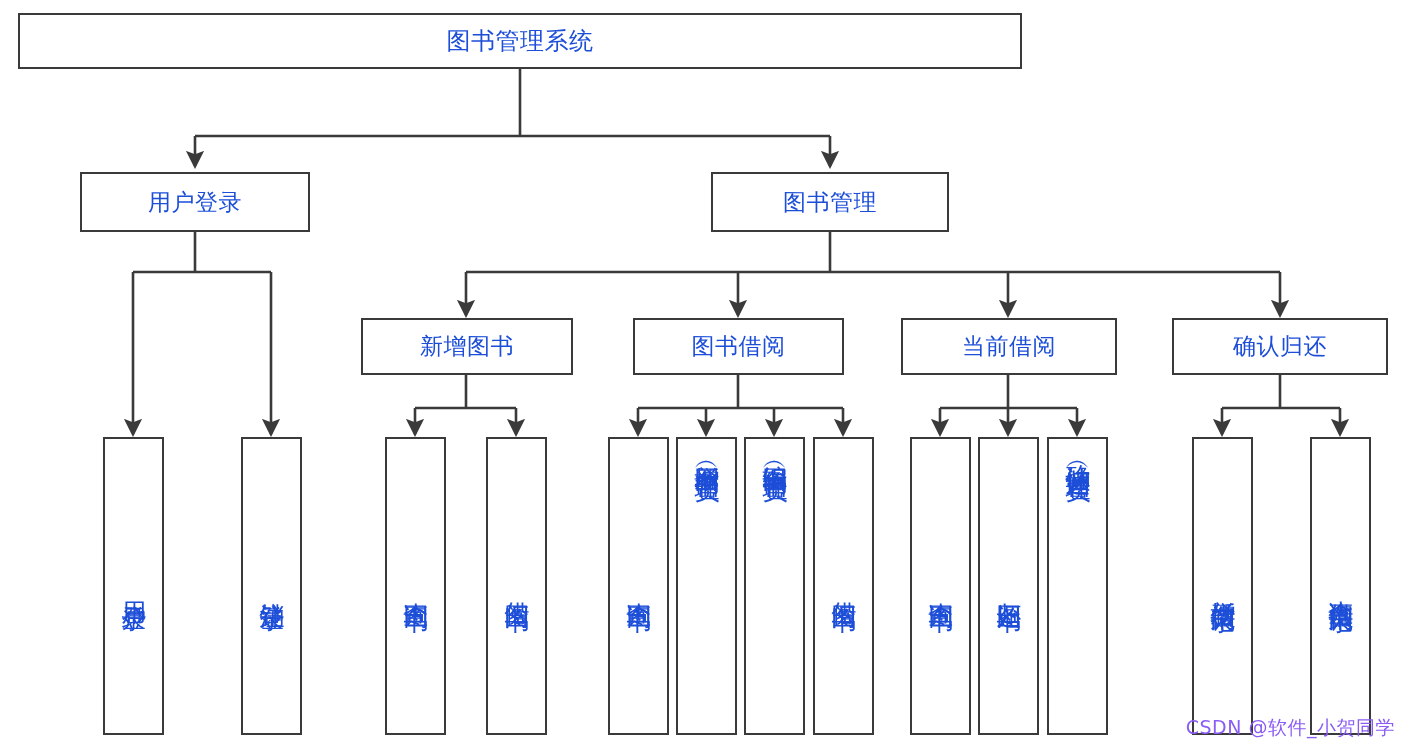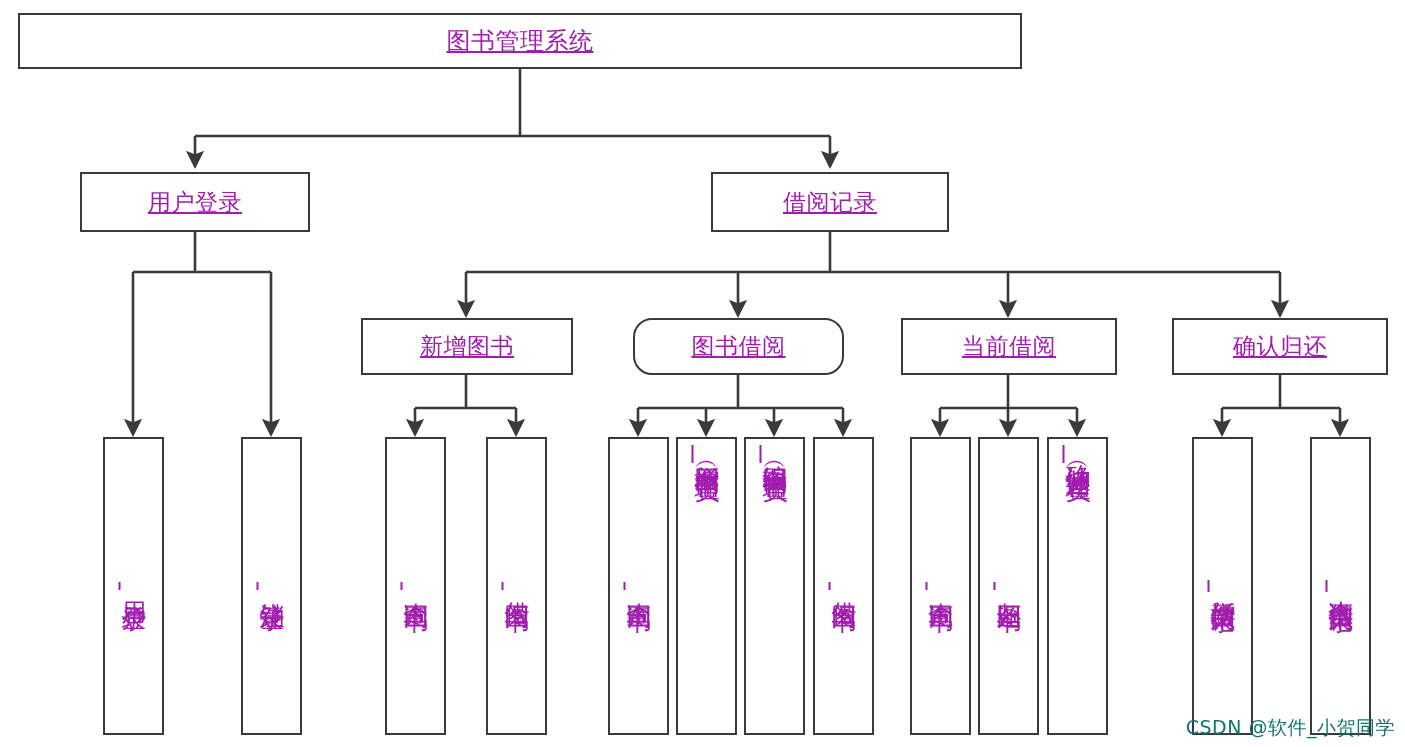--- a/index.html
+++ b/index.html
@@ -27,22 +27,21 @@
   }
   
   .node {
     position: absolute;
     box-sizing: border-box;
     border: 2.5px solid #3a3a3a;
     background: #ffffff;
     display: flex;
     align-items: center;
     justify-content: center;
-    color: #a21caf;
-    text-decoration: underline;
+    color: #1d4ed8;
   }
   .node .label {
     display: block;
     text-align: center;
     line-height: 1.25;
     white-space: nowrap;
   }
   
   .node.horiz .label {
     font-size: 23px;
@@ -71,21 +70,21 @@
     align-items: flex-start;
     padding-top: 6px;
   }
 
   
   #watermark {
     position: absolute;
     right: 10px;
     bottom: 6px;
     font-size: 19px;
-    color: #0f766e;
+    color: #8b5cf6;
     letter-spacing: 0.5px;
     user-select: none;
     white-space: nowrap;
   }
 </style>
 </head>
 <body>
 
 <div id="canvas">
 
@@ -140,27 +139,27 @@
   </svg>
 
   <div class="node horiz root" style="left:18px; top:13px; width:1004px; height:56px;">
     <span class="label">图书管理系统</span>
   </div>
 
   <div class="node horiz" style="left:80px; top:172px; width:230px; height:60px;">
     <span class="label">用户登录</span>
   </div>
   <div class="node horiz" style="left:711px; top:172px; width:238px; height:60px;">
-    <span class="label">借阅记录</span>
+    <span class="label">图书管理</span>
   </div>
 
   <div class="node horiz" style="left:361px; top:318px; width:212px; height:57px;">
     <span class="label">新增图书</span>
   </div>
-  <div class="node horiz" style="left:633px; top:318px; width:211px; height:57px;border-radius:19px;">
+  <div class="node horiz" style="left:633px; top:318px; width:211px; height:57px;">
     <span class="label">图书借阅</span>
   </div>
   <div class="node horiz" style="left:901px; top:318px; width:216px; height:57px;">
     <span class="label">当前借阅</span>
   </div>
   <div class="node horiz" style="left:1172px; top:318px; width:216px; height:57px;">
     <span class="label">确认归还</span>
   </div>
 
   <div class="node vert" style="left:103px; top:437px; width:61px; height:298px;">

